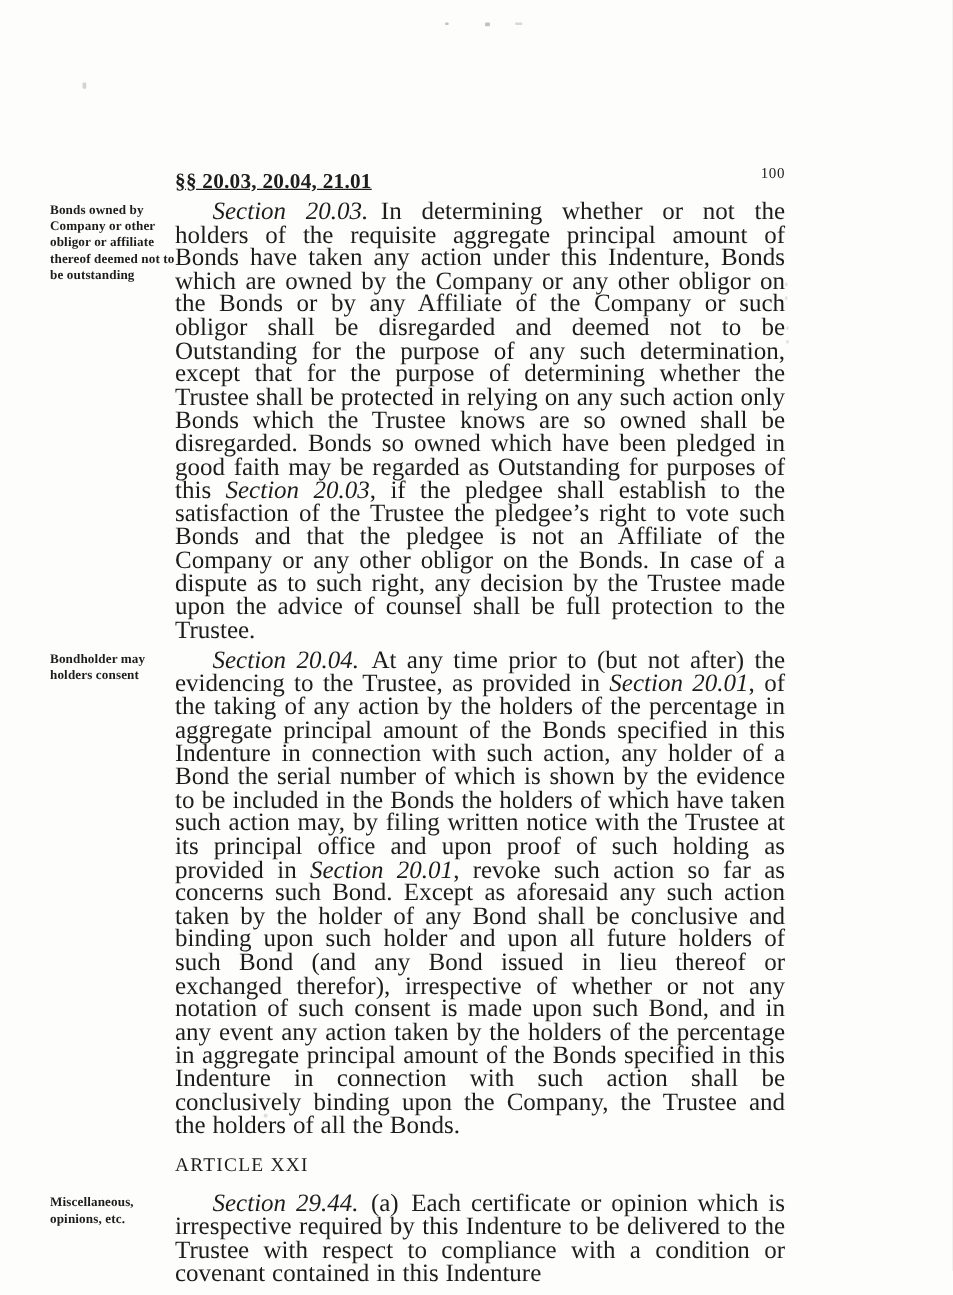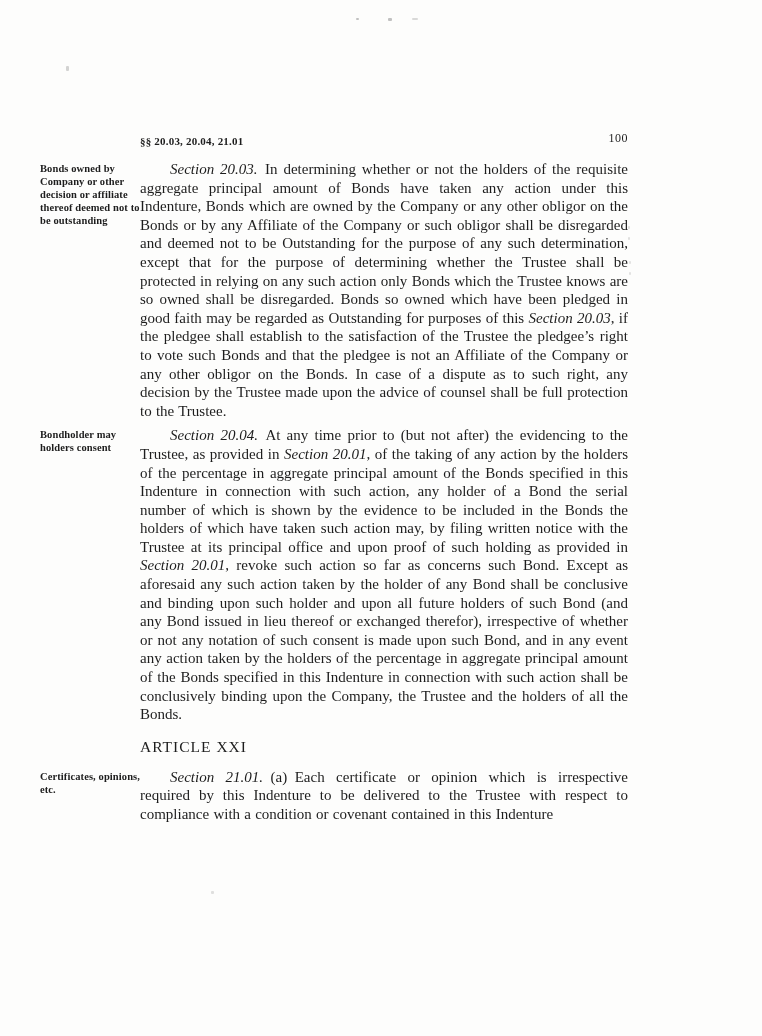--- a/index.html
+++ b/index.html
@@ -10,39 +10,40 @@
     font-family:"Liberation Serif", serif;
     color:#1d1d1d;
     overflow:hidden;
     margin:0 auto;
   }
   .page-header{
     position:absolute;top:131px;left:140px;width:488px;height:20px;
   }
   .section-refs{
     position:absolute;left:0;top:4px;
-    font-size:11px;font-weight:bold;letter-spacing:0.2px;
+    font-size:17px;font-weight:bold;letter-spacing:0.2px;
     white-space:nowrap;
+    text-decoration:underline;
   }
   .page-number{
     display:block;text-align:right;
     font-size:12px;letter-spacing:0.5px;
   }
   .content{
     position:absolute;top:160px;left:0;width:762px;
   }
   .row{position:relative;}
   .margin-note{
     position:absolute;left:40px;top:2px;width:102px;
     font-size:10.5px;font-weight:bold;line-height:13px;
     letter-spacing:0.1px;
   }
   .body-para{
     margin:0 0 6px 140px;width:488px;
-    font-size:15px;line-height:18.6px;
+    font-size:20px;line-height:18.6px;
     text-align:justify;text-indent:30px;
     word-spacing:0.5px;
   }
   .body-para i{font-style:italic;}
   .article-heading{
     margin:14px 0 0 140px;width:488px;
     text-align:left;font-size:15.5px;letter-spacing:1px;
   }
   .article-subheading{
     margin:11px 0 0 140px;width:488px;
@@ -77,30 +78,30 @@
   <div class="artifact a9"></div>
 
   <div class="page-header">
     <span class="section-refs">§§ 20.03, 20.04, 21.01</span>
     <span class="page-number">100</span>
   </div>
 
   <div class="content">
 
     <section class="row">
-      <aside class="margin-note">Bonds owned by Company or other decision or affiliate thereof deemed not to be outstanding</aside>
+      <aside class="margin-note">Bonds owned by Company or other obligor or affiliate thereof deemed not to be outstanding</aside>
       <p class="body-para"><i>Section 20.03.</i><span> In determining whether or not the holders of the requisite aggregate principal amount of Bonds have taken any action under this Indenture, Bonds which are owned by the Company or any other obligor on the Bonds or by any Affiliate of the Company or such obligor shall be disregarded and deemed not to be Outstanding for the purpose of any such determination, except that for the purpose of determining whether the Trustee shall be protected in relying on any such action only Bonds which the Trustee knows are so owned shall be disregarded. Bonds so owned which have been pledged in good faith may be regarded as Outstanding for purposes of this </span><i>Section 20.03</i><span>, if the pledgee shall establish to the satisfaction of the Trustee the pledgee’s right to vote such Bonds and that the pledgee is not an Affiliate of the Company or any other obligor on the Bonds. In case of a dispute as to such right, any decision by the Trustee made upon the advice of counsel shall be full protection to the Trustee.</span></p>
     </section>
 
     <section class="row">
       <aside class="margin-note">Bondholder may holders consent</aside>
       <p class="body-para"><i>Section 20.04.</i><span> At any time prior to (but not after) the evidencing to the Trustee, as provided in </span><i>Section 20.01</i><span>, of the taking of any action by the holders of the percentage in aggregate principal amount of the Bonds specified in this Indenture in connection with such action, any holder of a Bond the serial number of which is shown by the evidence to be included in the Bonds the holders of which have taken such action may, by filing written notice with the Trustee at its principal office and upon proof of such holding as provided in </span><i>Section 20.01</i><span>, revoke such action so far as concerns such Bond. Except as aforesaid any such action taken by the holder of any Bond shall be conclusive and binding upon such holder and upon all future holders of such Bond (and any Bond issued in lieu thereof or exchanged therefor), irrespective of whether or not any notation of such consent is made upon such Bond, and in any event any action taken by the holders of the percentage in aggregate principal amount of the Bonds specified in this Indenture in connection with such action shall be conclusively binding upon the Company, the Trustee and the holders of all the Bonds.</span></p>
     </section>
 
     <div class="article-heading">ARTICLE XXI</div>
 
     <section class="row row-last">
-      <aside class="margin-note">Certificates, opinions, etc.</aside>
-      <p class="body-para"><i>Section 21.01.</i><span> (a) Each certificate or opinion which is irrespective required by this Indenture to be delivered to the Trustee with respect to compliance with a condition or covenant contained in this Indenture</span></p>
+      <aside class="margin-note">Miscellaneous, opinions, etc.</aside>
+      <p class="body-para"><i>Section 29.44.</i><span> (a) Each certificate or opinion which is irrespective required by this Indenture to be delivered to the Trustee with respect to compliance with a condition or covenant contained in this Indenture</span></p>
     </section>
 
   </div>
 </div>
 
 </body></html>

